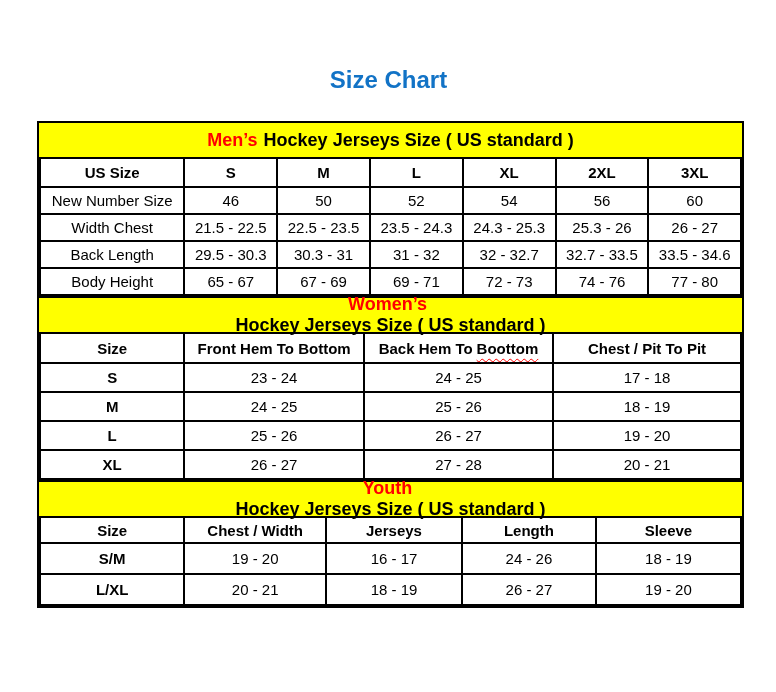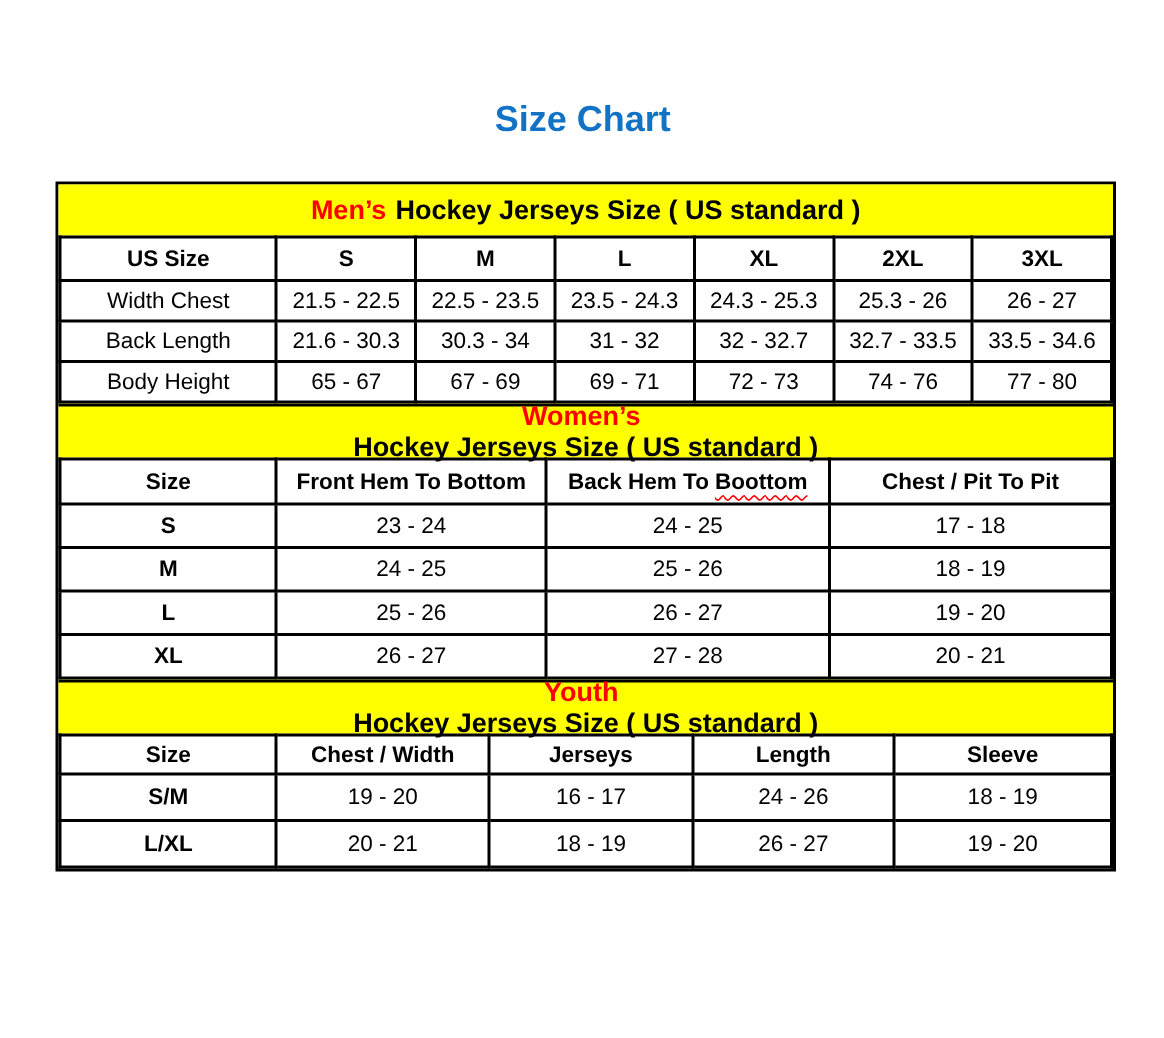--- a/index.html
+++ b/index.html
@@ -75,32 +75,41 @@
           <tr>
         <th>US Size</th>
         <th>S</th>
         <th>M</th>
         <th>L</th>
         <th>XL</th>
         <th>2XL</th>
         <th>3XL</th>
       </tr>
       <tr>
+        <td>New Number Size</td>
+        <td>46</td>
+        <td>50</td>
+        <td>52</td>
+        <td>54</td>
+        <td>56</td>
+        <td>60</td>
+      </tr>
+      <tr>
         <td>Width Chest</td>
         <td>21.5 - 22.5</td>
         <td>22.5 - 23.5</td>
         <td>23.5 - 24.3</td>
         <td>24.3 - 25.3</td>
         <td>25.3 - 26</td>
         <td>26 - 27</td>
       </tr>
       <tr>
         <td>Back Length</td>
-        <td>21.6 - 30.3</td>
-        <td>30.3 - 34</td>
+        <td>29.5 - 30.3</td>
+        <td>30.3 - 31</td>
         <td>31 - 32</td>
         <td>32 - 32.7</td>
         <td>32.7 - 33.5</td>
         <td>33.5 - 34.6</td>
       </tr>
       <tr>
         <td>Body Height</td>
         <td>65 - 67</td>
         <td>67 - 69</td>
         <td>69 - 71</td>

